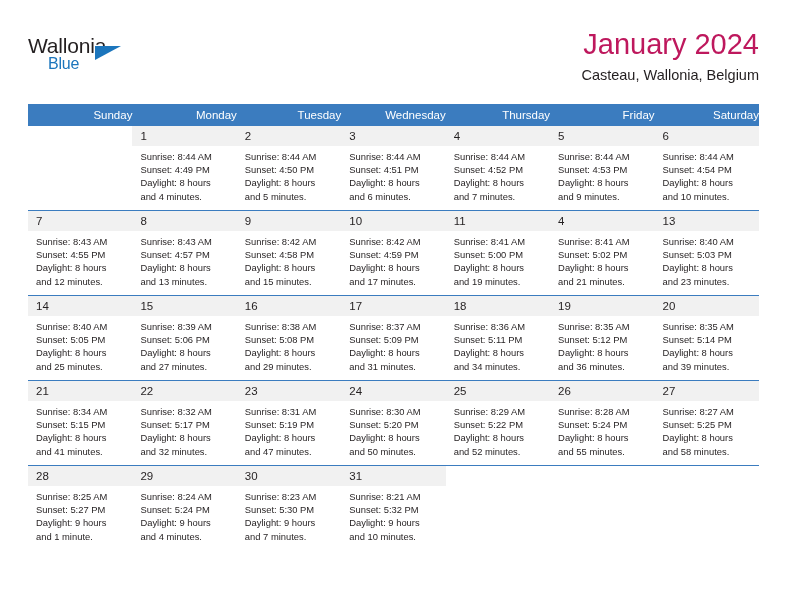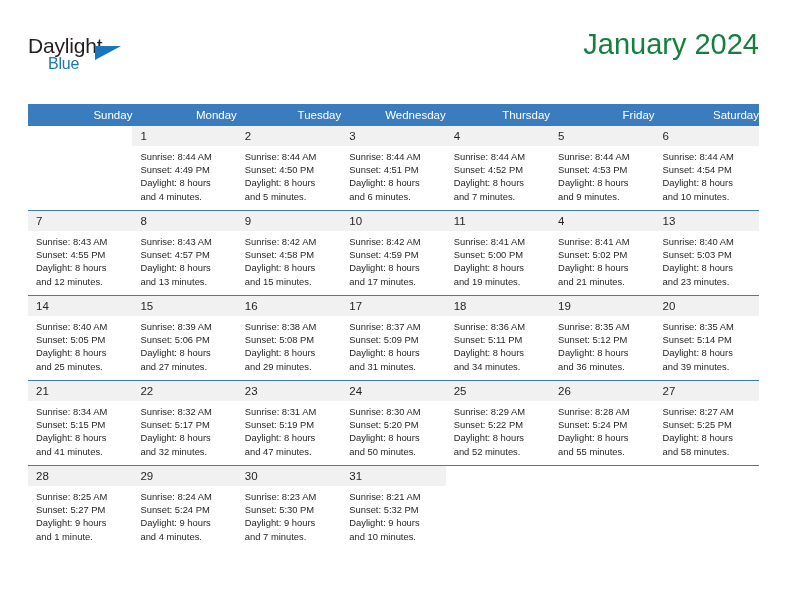--- a/index.html
+++ b/index.html
@@ -66,21 +66,21 @@
 
   .title-block {
     position: absolute;
     right: 0;
     top: 0;
     text-align: right;
   }
   .cal-title {
     font-size: 29px;
     font-weight: normal;
-    color: #15803d;
+    color: #be185d;
     line-height: 36px;
     letter-spacing: 0px;
     white-space: nowrap;
   }
   .cal-subtitle {
     font-size: 14.5px;
     color: #231f20;
     line-height: 22px;
     margin-top: 2px;
     white-space: nowrap;
@@ -148,27 +148,28 @@
   }
 </style>
 </head>
 <body>
 
 <div class="page">
 
   <div class="top-bar">
 
     <div class="logo">
-      <span class="logo-general">Daylight</span>
+      <span class="logo-general">Wallonia</span>
       <span class="logo-triangle"></span>
       <span class="logo-blue">Blue</span>
     </div>
 
     <div class="title-block">
       <div class="cal-title">January 2024</div>
+      <div class="cal-subtitle">Casteau, Wallonia, Belgium</div>
     </div>
 
   </div>
 
   <table class="calendar">
     <thead>
       <tr>
         <th>Sunday</th>
         <th>Monday</th>
         <th>Tuesday</th>

